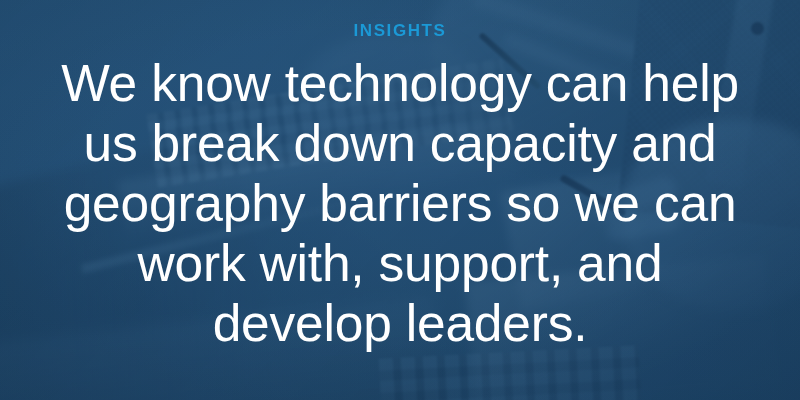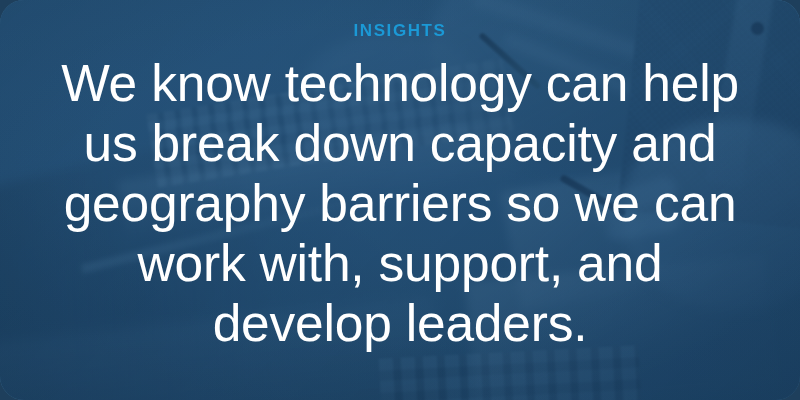--- a/index.html
+++ b/index.html
@@ -8,21 +8,20 @@
     background: #1e3f5c;
   }
 
   #stage {
     position: relative;
     width: 800px;
     height: 400px;
     overflow: hidden;
     font-family: "Liberation Sans", sans-serif;
     background: #35688e;
-    border-radius: 24px;
   }
 
   
   .photo-layer {
     position: absolute;
     inset: 0;
     overflow: hidden;
   }
 
   

